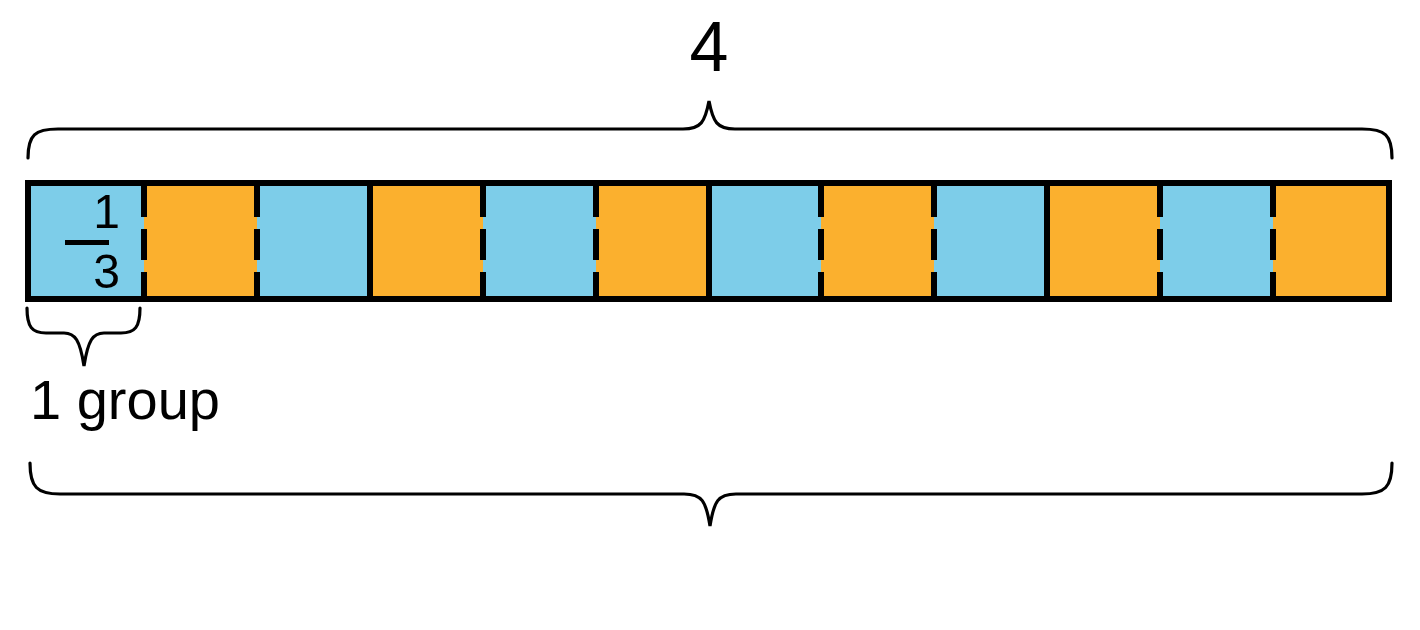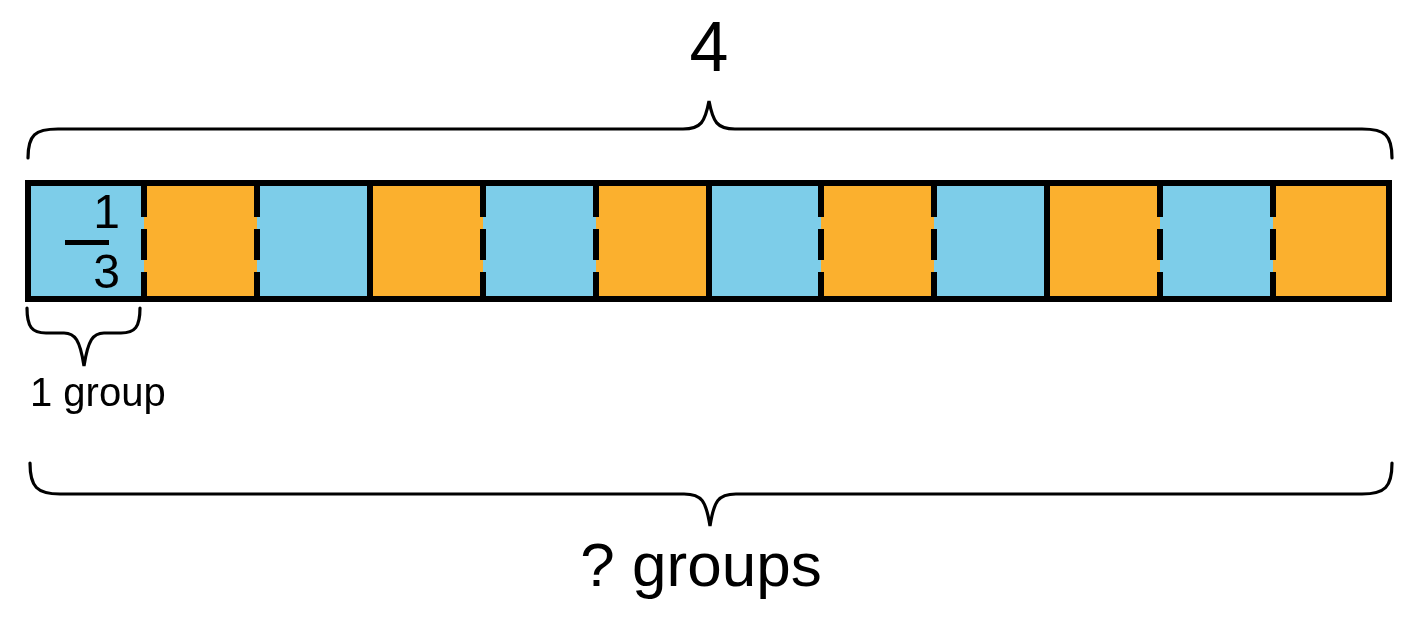--- a/index.html
+++ b/index.html
@@ -25,21 +25,21 @@
   }
   .label-total {
     top: 12px;
     left: 709px;
     transform: translateX(-50%);
     font-size: 70px;
   }
   .label-group {
     top: 372px;
     left: 30px;
-    font-size: 40px;
+    font-size: 56px;
     text-align: right;
   }
   .label-question {
     top: 534px;
     left: 701px;
     transform: translateX(-50%);
     font-size: 62px;
   }
   .braces {
     position: absolute;
@@ -151,15 +151,14 @@
   </div>
 
   <div class="fraction">
     <span>1</span>
     <span class="frac-bar"></span>
     <span>3</span>
   </div>
 
   <div class="label label-group">1 group</div>
 
-  <div class="label label-question">? groups</div>
 
 </div>
 
 </body></html>

